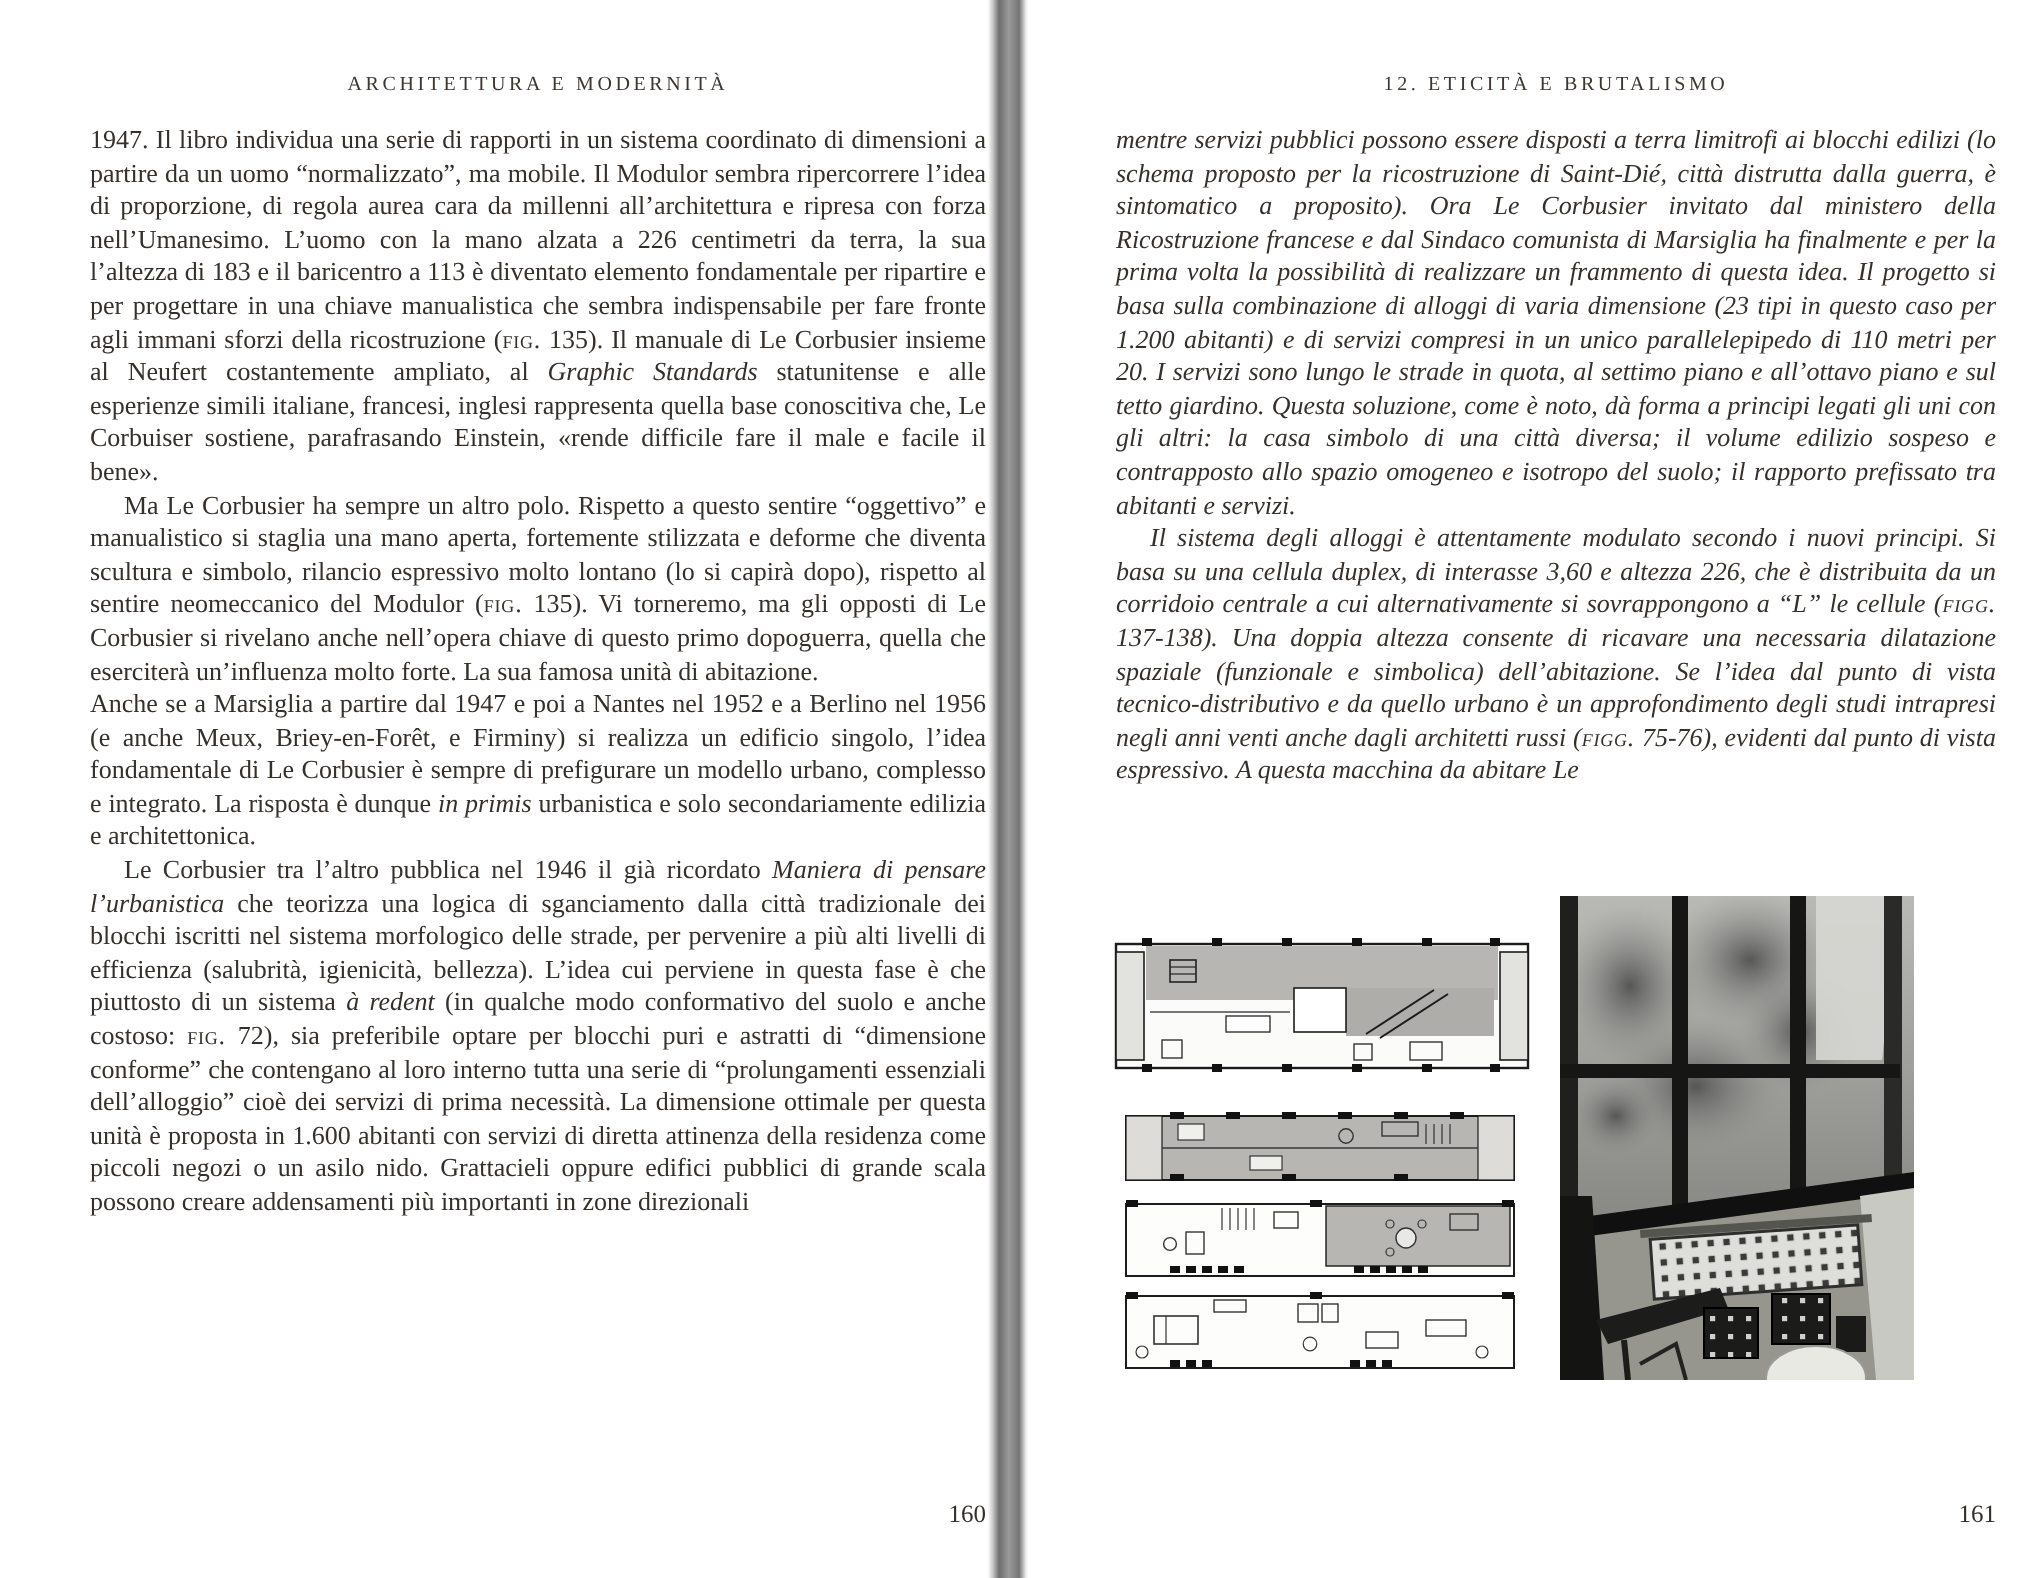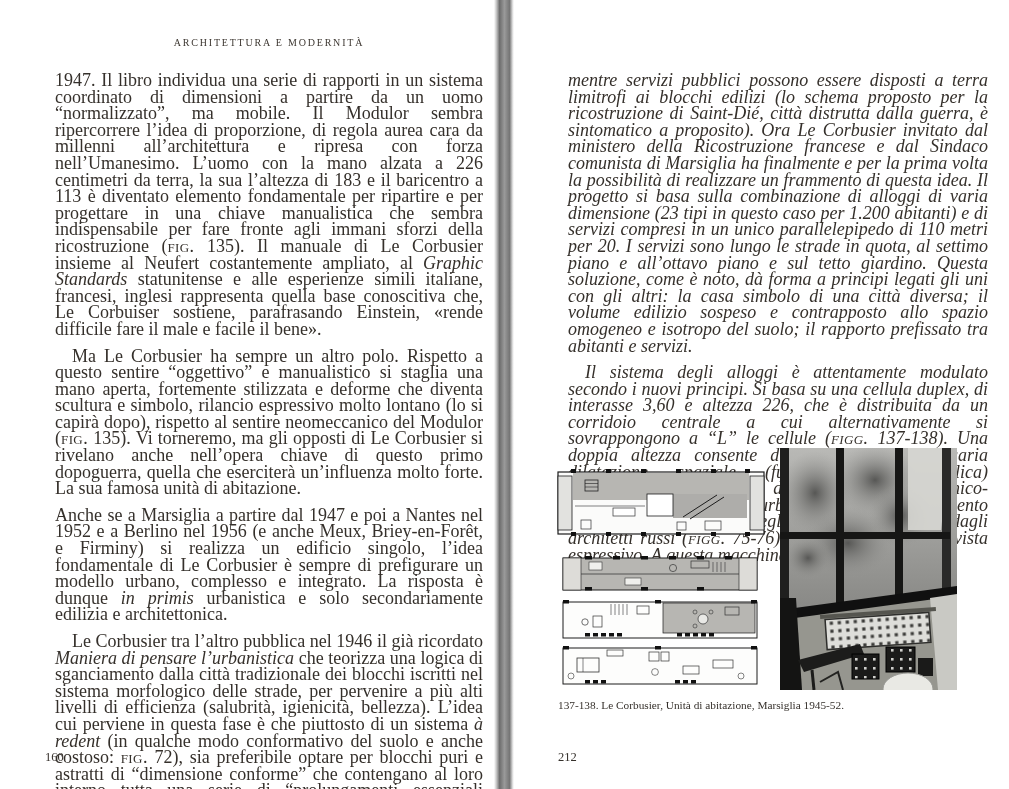--- a/index.html
+++ b/index.html
@@ -19,32 +19,32 @@
     position:absolute;top:37px;text-align:center;
     font-size:10px;letter-spacing:1.8px;color:#3d3731;
     font-variant:small-caps;text-transform:uppercase;
   }
   #left-page .running-head{left:45px;width:448px;}
   #right-page .running-head{left:44px;width:440px;}
   .column{position:absolute;top:62px;}
   #left-page .column{left:45px;width:448px;}
   #right-page .column{left:44px;width:440px;font-style:italic;}
   p.body-p{
-    margin:10px;text-align:justify;font-size:18px;line-height:16.6px;
+    margin:0;text-align:justify;font-size:13px;line-height:16.6px;
     color:#35302b;hyphens:auto;-webkit-hyphens:auto;
   }
   p.body-p.indent{text-indent:17px;}
   .it{font-style:italic;}
   .sc{font-variant:small-caps;letter-spacing:0.4px;}
   h2.section-heading{
     font-size:15px;font-weight:normal;text-align:center;
     margin:14px 0 14px 0;color:#35302b;
   }
   .page-number{
-    position:absolute;bottom:24px;text-align:left;
+    position:absolute;bottom:24px;text-align:right;
     font-size:12.5px;color:#35302b;
   }
   #left-page .page-number{left:45px;width:448px;}
   #right-page .page-number{left:44px;width:440px;}
   figure.fig{position:absolute;margin:0;padding:0;}
   #fig-plans{left:41px;top:462px;width:212px;height:228px;}
   #fig-photo{left:266px;top:448px;width:177px;height:242px;}
   .caption{
     position:absolute;left:44px;top:699px;width:420px;
     font-size:11.3px;color:#35302b;text-align:left;
@@ -62,20 +62,21 @@
         <p class="body-p indent"><span>Ma Le Corbusier ha sempre un altro polo. Rispetto a questo sentire “oggettivo” e manualistico si staglia una mano aperta, fortemente stilizzata e deforme che diventa scultura e simbolo, rilancio espressivo molto lontano (lo si capirà dopo), rispetto al sentire neomeccanico del Modulor (</span><span class="sc">fig.</span><span> 135). Vi torneremo, ma gli opposti di Le Corbusier si rivelano anche nell’opera chiave di questo primo dopoguerra, quella che eserciterà un’influenza molto forte. La sua famosa unità di abitazione.</span></p>
         <p class="body-p"><span>Anche se a Marsiglia a partire dal 1947 e poi a Nantes nel 1952 e a Berlino nel 1956 (e anche Meux, Briey-en-Forêt, e Firminy) si realizza un edificio singolo, l’idea fondamentale di Le Corbusier è sempre di prefigurare un modello urbano, complesso e integrato. La risposta è dunque </span><span class="it">in primis</span><span> urbanistica e solo secondariamente edilizia e architettonica.</span></p>
         <p class="body-p indent"><span>Le Corbusier tra l’altro pubblica nel 1946 il già ricordato </span><span class="it">Maniera di pensare l’urbanistica</span><span> che teorizza una logica di sganciamento dalla città tradizionale dei blocchi iscritti nel sistema morfologico delle strade, per pervenire a più alti livelli di efficienza (salubrità, igienicità, bellezza). L’idea cui perviene in questa fase è che piuttosto di un sistema </span><span class="it">à redent</span><span> (in qualche modo conformativo del suolo e anche costoso: </span><span class="sc">fig.</span><span> 72), sia preferibile optare per blocchi puri e astratti di “dimensione conforme” che contengano al loro interno tutta una serie di “prolungamenti essenziali dell’alloggio” cioè dei servizi di prima necessità. La dimensione ottimale per questa unità è proposta in 1.600 abitanti con servizi di diretta attinenza della residenza come piccoli negozi o un asilo nido. Grattacieli oppure edifici pubblici di grande scala possono creare addensamenti più importanti in zone direzionali</span></p>
       </div>
     <div class="page-number">160</div>
   </div>
 
   <div class="gutter"></div>
 
   <div class="page" id="right-page">
+    <div class="running-head">12. eticità e brutalismo</div>
     <div class="column">
         <p class="body-p"><span>mentre servizi pubblici possono essere disposti a terra limitrofi ai blocchi edilizi (lo schema proposto per la ricostruzione di Saint-Dié, città distrutta dalla guerra, è sintomatico a proposito). Ora Le Corbusier invitato dal ministero della Ricostruzione francese e dal Sindaco comunista di Marsiglia ha finalmente e per la prima volta la possibilità di realizzare un frammento di questa idea. Il progetto si basa sulla combinazione di alloggi di varia dimensione (23 tipi in questo caso per 1.200 abitanti) e di servizi compresi in un unico parallelepipedo di 110 metri per 20. I servizi sono lungo le strade in quota, al settimo piano e all’ottavo piano e sul tetto giardino. Questa soluzione, come è noto, dà forma a principi legati gli uni con gli altri: la casa simbolo di una città diversa; il volume edilizio sospeso e contrapposto allo spazio omogeneo e isotropo del suolo; il rapporto prefissato tra abitanti e servizi.</span></p>
         <p class="body-p indent"><span>Il sistema degli alloggi è attentamente modulato secondo i nuovi principi. Si basa su una cellula duplex, di interasse 3,60 e altezza 226, che è distribuita da un corridoio centrale a cui alternativamente si sovrappongono a “L” le cellule (</span><span class="sc">figg.</span><span> 137-138). Una doppia altezza consente di ricavare una necessaria dilatazione spaziale (funzionale e simbolica) dell’abitazione. Se l’idea dal punto di vista tecnico-distributivo e da quello urbano è un approfondimento degli studi intrapresi negli anni venti anche dagli architetti russi (</span><span class="sc">figg.</span><span> 75-76), evidenti dal punto di vista espressivo. A questa macchina da abitare Le</span></p>
       </div>
 
     <figure class="fig" id="fig-plans">
       <svg viewBox="0 0 212 228" width="212" height="228">
 
         <rect x="3" y="10" width="206" height="62" fill="#fbfbfa" stroke="#1c1c1c" stroke-width="1.2"></rect>
         <rect x="3" y="14" width="14" height="54" fill="#e2e2df" stroke="#1c1c1c" stroke-width="0.8"></rect>
@@ -234,17 +235,16 @@
         <polygon points="18,212 80,196 84,206 24,224" fill="#1c1c1b"></polygon>
         <line x1="32" y1="222" x2="34" y2="242" stroke="#1c1c1b" stroke-width="3"></line>
         <path d="M40 234 L58 224 L63 242" fill="none" stroke="#222220" stroke-width="2"></path>
         <rect x="72" y="206" width="27" height="25" fill="url(#stool)" stroke="#000" stroke-width="1"></rect>
         <rect x="106" y="199" width="29" height="25" fill="url(#stool)" stroke="#000" stroke-width="1"></rect>
         <rect x="138" y="210" width="15" height="18" fill="#1a1a19"></rect>
         <ellipse cx="128" cy="241" rx="25" ry="16" fill="#e9e9e4" stroke="#9a9a96" stroke-width="1"></ellipse>
       </svg>
     </figure>
 
-    <div class="caption">137-138. Le Corbusier, Unità di abitazione, Marsiglia 1945-52.</div>
-    <div class="page-number">212</div>
+    <div class="page-number">161</div>
   </div>
 
 </div>
 
 </body></html>

